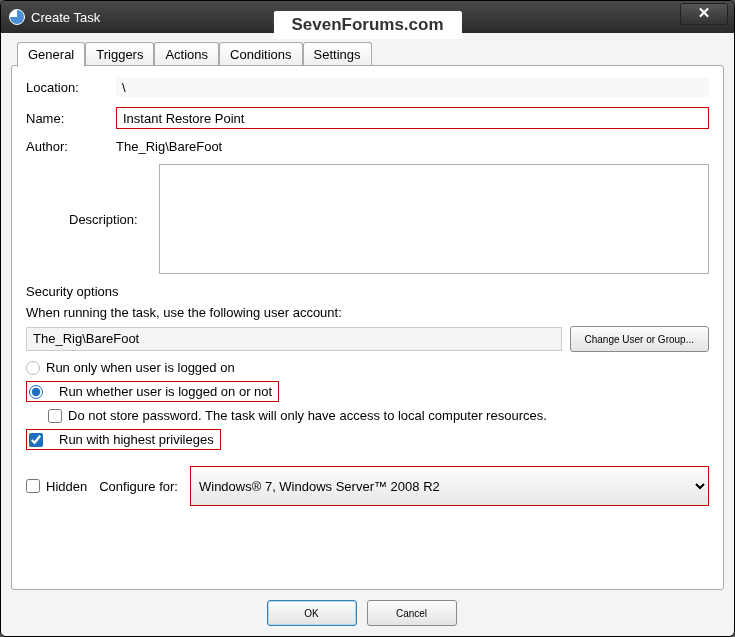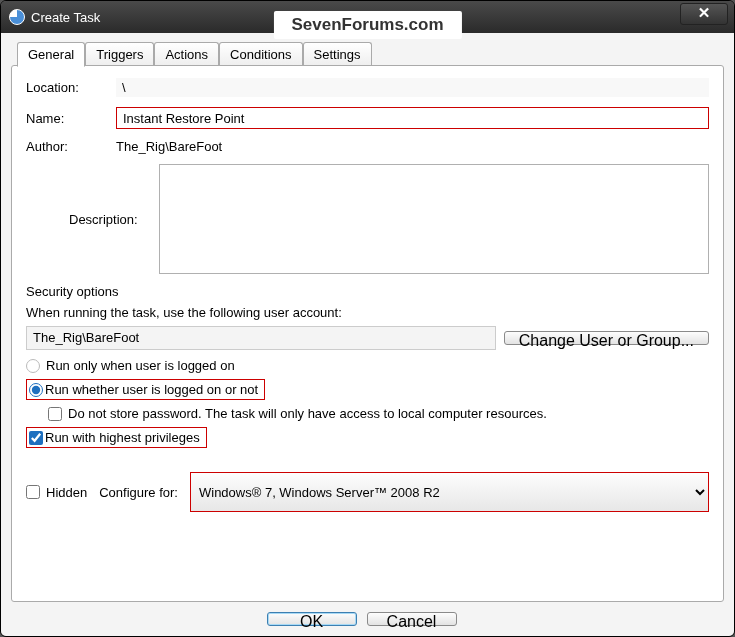--- a/index.html
+++ b/index.html
@@ -156,52 +156,52 @@
   }
   .acct-display {
     flex: 1;
     border: 1px solid #ccc;
     background: #f4f4f4;
     height: 24px;
     padding: 3px 6px;
     font-size: 13px;
   }
   .win-button {
-    height: 14px;
+    height: 26px;
     padding: 0 14px;
     border: 1px solid #8a8a8a;
     border-radius: 3px;
     background: linear-gradient(to bottom, #fdfdfd, #e3e3e3);
-    font-size: 16px;
+    font-size: 10px;
     cursor: pointer;
   }
   .radio-row, .check-row {
     display: flex;
     align-items: center;
     gap: 6px;
     margin: 6px 0;
     font-size: 13px;
   }
   .radio-row input[type=radio], .check-row input[type=checkbox] {
     margin: 0;
     width: 14px; height: 14px;
   }
   .indent { margin-left: 22px; }
   .hl-red-wrap {
     display: inline-flex;
     align-items: center;
-    gap: 2px;
+    gap: 16px;
     border: 1px solid #c00;
     padding: 2px 6px 2px 2px;
   }
   .bottom-row {
     display: flex;
     align-items: center;
     gap: 12px;
-    margin-top: 24px;
+    margin-top: 16px;
   }
   .bottom-row .lbl2 { font-size: 13px; }
   .combo {
     flex: 1;
     height: 40px;
     border: 1px solid #8a8a8a;
     background: linear-gradient(to bottom, #fdfdfd, #e7e7e7);
     font-size: 13px;
     padding: 0 4px;
   }

